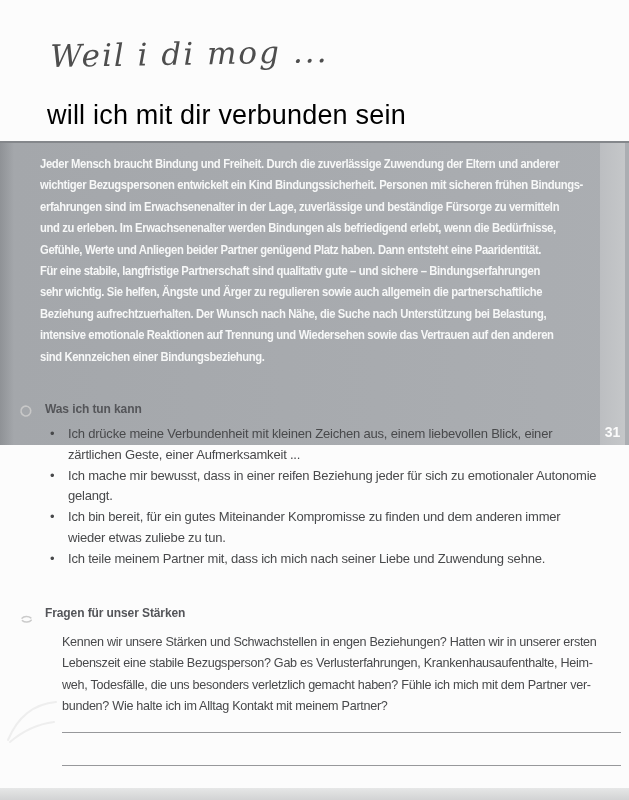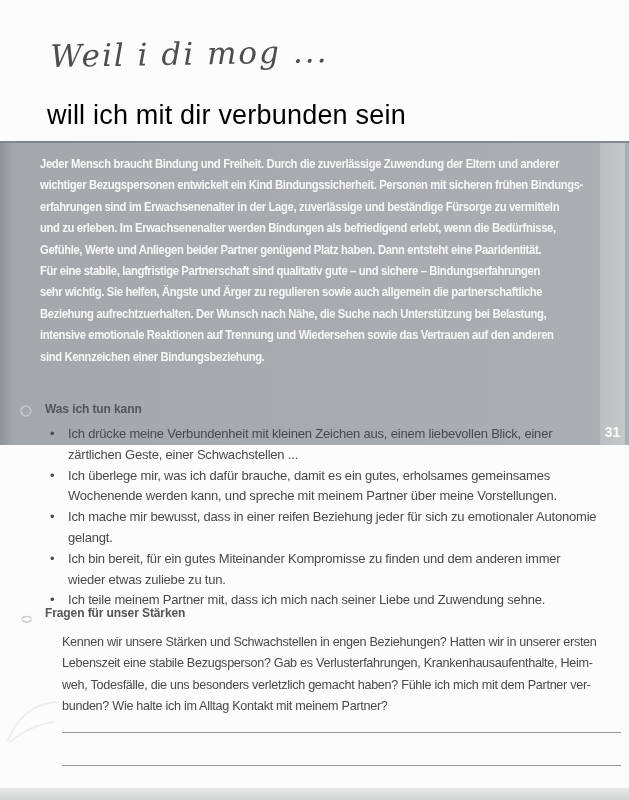--- a/index.html
+++ b/index.html
@@ -112,22 +112,21 @@
 </div>
 
 <span class="section-icon icon-todo">
   <svg width="14" height="14" viewBox="0 0 14 14">
     <path d="M7.8 2.2 A4.9 4.9 0 1 0 9.0 2.6" fill="none" stroke="#c8c8c8" stroke-width="1.6" stroke-linecap="round"></path>
   </svg>
 </span>
 <div class="section-heading heading-todo">Was ich tun kann</div>
 
 <div class="bullet-list">
-    <div class="bullet-item">Ich drücke meine Verbundenheit mit kleinen Zeichen aus, einem liebevollen Blick, einer zärtlichen Geste, einer Schwachstellen ...</div>
-    <div class="bullet-item">Ich überlege mir, was ich dafür brauche, damit es ein gutes, erholsames gemeinsames Wochenende werden kann, und spreche mit meinem Partner über meine Vorstellungen.</div>
+    <div class="bullet-item">Ich drücke meine Verbundenheit mit kleinen Zeichen aus, einem liebevollen Blick, einer zärtlichen Geste, einer Aufmerksamkeit ...</div>
     <div class="bullet-item">Ich mache mir bewusst, dass in einer reifen Beziehung jeder für sich zu emotionaler Autonomie gelangt.</div>
     <div class="bullet-item">Ich bin bereit, für ein gutes Miteinander Kompromisse zu finden und dem anderen immer wieder etwas zuliebe zu tun.</div>
     <div class="bullet-item last">Ich teile meinem Partner mit, dass ich mich nach seiner Liebe und Zuwendung sehne.</div>
   </div>
 
 <span class="section-icon icon-questions">
   <svg width="15" height="11" viewBox="0 0 15 11">
     <path d="M3.0 4.2 A5 3 0 0 1 11.8 3.9 M12.2 6.2 A5 3 0 0 1 3.4 6.6" fill="none" stroke="#cbcbcb" stroke-width="1.5" stroke-linecap="round"></path>
   </svg>
 </span>

